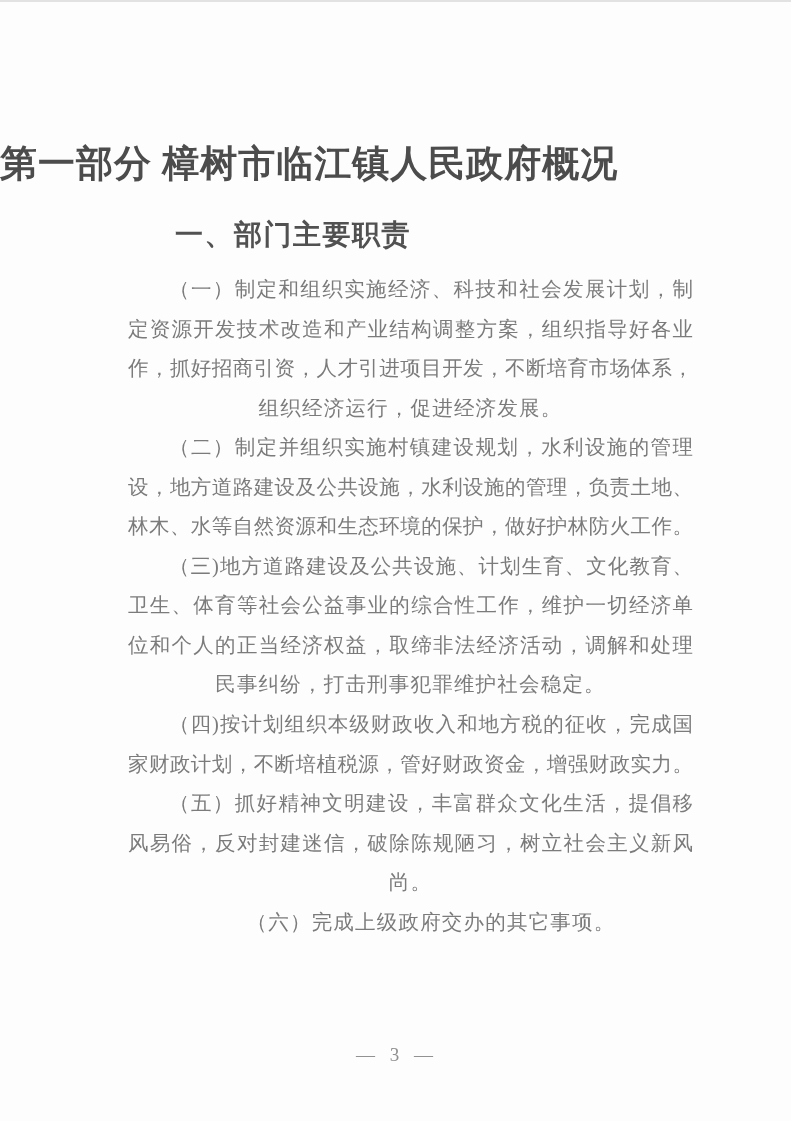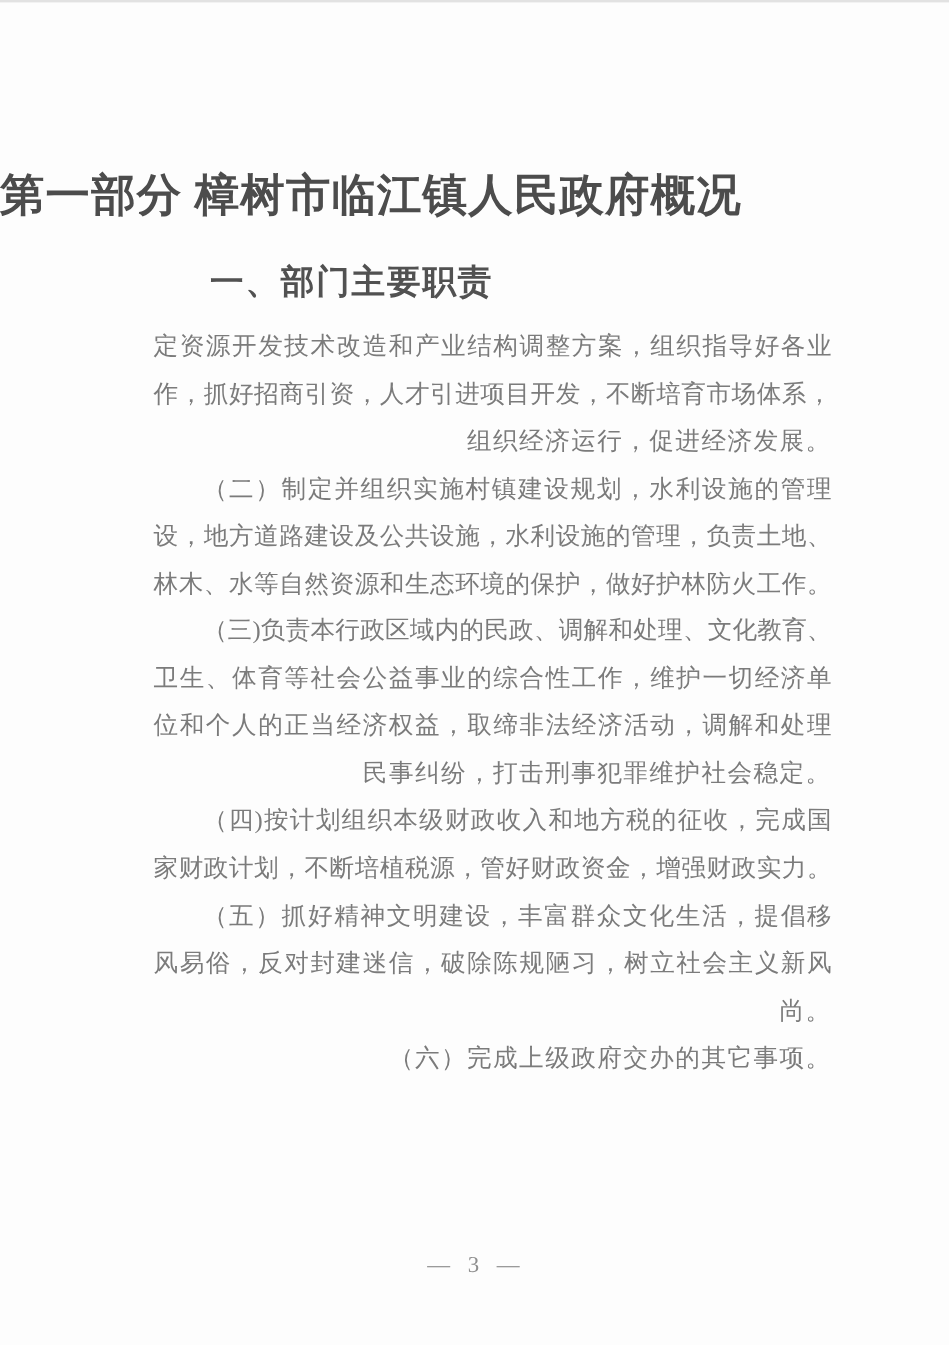--- a/index.html
+++ b/index.html
@@ -51,21 +51,21 @@
     top: 268px;
     left: 128px;
     width: 565px;
     color: var(--body-color);
   }
   .line {
     height: 39.55px;
     line-height: 39.55px;
     font-size: 20.5px;
     letter-spacing: 1.2px;
-    text-align: right;
+    text-align: center;
     white-space: nowrap;
   }
   .line.fill {
     letter-spacing: 0;
     text-align: justify;
     text-align-last: justify;
     white-space: normal;
     overflow: visible;
   }
   .line.start { padding-left: 41px; }
@@ -87,33 +87,34 @@
 
 <div class="page">
 
   <div class="doc-title">第一部分 樟树市临江镇人民政府概况</div>
 
   <div class="section-heading">一、部门主要职责</div>
 
   <div class="body-block">
 
     <div>
+      <div class="line start fill">（一）制定和组织实施经济、科技和社会发展计划，制</div>
       <div class="line fill">定资源开发技术改造和产业结构调整方案，组织指导好各业</div>
       <div class="line fill">作，抓好招商引资，人才引进项目开发，不断培育市场体系，</div>
       <div class="line">组织经济运行，促进经济发展。</div>
     </div>
 
     <div>
       <div class="line start fill">（二）制定并组织实施村镇建设规划，水利设施的管理</div>
       <div class="line fill">设，地方道路建设及公共设施，水利设施的管理，负责土地、</div>
       <div class="line fill">林木、水等自然资源和生态环境的保护，做好护林防火工作。</div>
     </div>
 
     <div>
-      <div class="line start fill">（三)负责本行政区域内的民政、调解和处理、文化教育、</div>
+      <div class="line start fill">（三)地方道路建设及公共设施、计划生育、文化教育、</div>
       <div class="line fill">卫生、体育等社会公益事业的综合性工作，维护一切经济单</div>
       <div class="line fill">位和个人的正当经济权益，取缔非法经济活动，调解和处理</div>
       <div class="line">民事纠纷，打击刑事犯罪维护社会稳定。</div>
     </div>
 
     <div>
       <div class="line start fill">（四)按计划组织本级财政收入和地方税的征收，完成国</div>
       <div class="line fill">家财政计划，不断培植税源，管好财政资金，增强财政实力。</div>
     </div>
 

